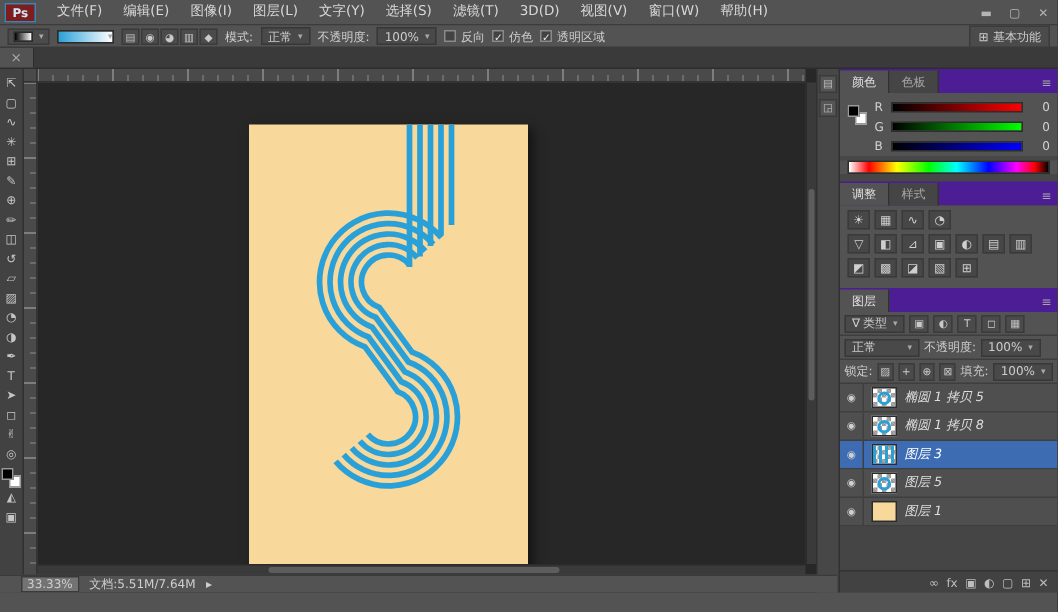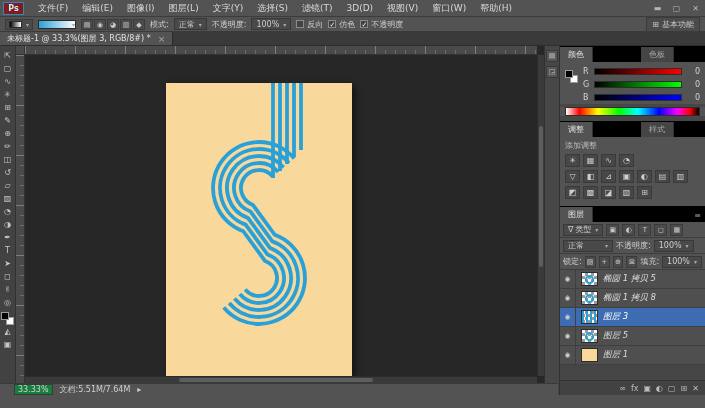--- a/index.html
+++ b/index.html
@@ -52,21 +52,21 @@
   .artboard svg { display:block; width:100%; height:100%; }
   .vscroll { position:absolute; top:9px; right:0; bottom:19px; width:7px; background:#3a3a3a; border-left:1px solid #2b2b2b; }
   .vthumb { position:absolute; left:1px; right:1px; top:22%; height:44%; background:#5d5d5d; border-radius:3px; }
   .hscroll { position:absolute; left:9px; right:7px; bottom:12px; height:7px; background:#3a3a3a; border-top:1px solid #2b2b2b; }
   .hthumb { position:absolute; top:1px; bottom:1px; left:30%; width:38%; background:#5d5d5d; border-radius:3px; }
   
   .minidock { width:15px; background:#474747; border-left:1px solid #313131; display:flex; flex-direction:column; align-items:center; padding-top:4px; gap:4px; }
   .mini-icon { width:12px; height:12px; background:#555; border:1px solid #3a3a3a; color:#c0c0c0; font-size:7px; line-height:11px; text-align:center; }
   
   .panels { width:146px; background:#474747; border-left:1px solid #313131; display:flex; flex-direction:column; }
-  .panel-header { height:16px; background:#000000; display:flex; align-items:flex-end;gap:48px; }
+  .panel-header { height:16px; background:#4c1d95; display:flex; align-items:flex-end; }
   .ptab { padding:2px 8px 2px; font-size:8px; background:#535353; color:#e0e0e0; border-right:1px solid #313131; white-space:nowrap; }
   .ptab.inactive { background:#454545; color:#a8a8a8;text-align:center; }
   .pmenu { margin-left:auto; padding:0 4px 2px; color:#a8a8a8; font-size:8px; }
   .color-body { background:#535353; display:flex; gap:5px; padding:5px 5px 2px; }
   .sliders { flex:1; display:flex; flex-direction:column; gap:4px; }
   .srow { display:flex; align-items:center; gap:4px; font-size:8px; }
   .slabel { width:7px; color:#d2d2d2; }
   .strack { flex:1; height:7px; border:1px solid #2d2d2d; }
   .strack.r { background:linear-gradient(90deg,#000,#f00); }
   .strack.g { background:linear-gradient(90deg,#000,#0f0); }
@@ -87,21 +87,21 @@
   .lthumb { width:17px; height:14px; margin:0 5px; border:1px solid #2c2c2c; background-color:#fff;
     background-image:linear-gradient(45deg,#9a9a9a 25%,transparent 25%,transparent 75%,#9a9a9a 75%),linear-gradient(45deg,#9a9a9a 25%,transparent 25%,transparent 75%,#9a9a9a 75%);
     background-size:6px 6px; background-position:0 0,3px 3px; display:flex; align-items:center; justify-content:center; }
   .t-rings { width:9px; height:9px; border:2px solid #2AA0D8; border-radius:50%; }
   .t-lines { width:100%; height:100%; background:repeating-linear-gradient(90deg,#2AA0D8 0 2px,transparent 2px 4px); }
   .t-solid { width:100%; height:100%; background:#F8D89B; }
   .lname { white-space:nowrap; overflow:hidden;font-style:italic; }
   .lbottom { height:15px; background:#424242; border-top:1px solid #333; display:flex; align-items:center; justify-content:flex-end; gap:5px; padding:0 6px; font-size:8px; color:#bdbdbd; }
   
   .statusbar { position:absolute; left:0; right:147px; bottom:13px; height:12px; background:#535353; border-top:1px solid #3a3a3a; display:flex; align-items:center; gap:7px; padding-left:14px; font-size:8px; color:#cfcfcf; z-index:3; }
-  .zoombox { background:#15803d; border:1px solid #3a3a3a; padding:0 3px; line-height:9px; }
+  .zoombox { background:#737373; border:1px solid #3a3a3a; padding:0 3px; line-height:9px; }
   .watermark { position:absolute; left:0; right:0; bottom:0; height:13px; background:#000; display:flex; align-items:center; justify-content:flex-end; gap:5px; padding-right:48px; z-index:4; }
   .wc { position:relative; width:13px; height:11px; display:inline-block; }
   .wc .b1 { position:absolute; left:0; top:0; width:8px; height:7px; background:#5ec43b; border-radius:50%; }
   .wc .b2 { position:absolute; right:0; bottom:0; width:6px; height:5px; background:#5ec43b; border-radius:50%; }
   .wm-text { color:#ffffff; font-size:10px; font-weight:bold; letter-spacing:1px; }
 </style>
 </head>
 <body>
 
 <div class="app">
@@ -154,31 +154,30 @@
     <label class="chk">
       <span class="box"></span>
       <span>反向</span>
     </label>
     <label class="chk">
       <span class="box">✓</span>
       <span>仿色</span>
     </label>
     <label class="chk">
       <span class="box">✓</span>
-      <span>不透明度</span>
+      <span>透明区域</span>
     </label>
     <div class="workspace">
       <span>⊞</span>
       <span>基本功能</span>
     </div>
   </div>
 
   <div class="tabbar">
     <div class="doctab">
-      <span>未标题-1 @ 33.3%(图层 3, RGB/8#) *</span>
       <span class="tabclose">×</span>
     </div>
   </div>
 
   <div class="main">
 
     <div class="toolscol">
       <div class="tool">⇱</div>
       <div class="tool">▢</div>
       <div class="tool">∿</div>
@@ -276,21 +275,20 @@
         </div>
       </div>
 
       <div class="panel">
         <div class="panel-header">
           <span class="ptab">调整</span>
           <span class="ptab inactive">样式</span>
           <span class="pmenu">≡</span>
         </div>
         <div class="adj-body">
-          <div class="adj-label">添加调整</div>
           <div class="adj-row">
             <span class="adj-icon">☀</span>
             <span class="adj-icon">▦</span>
             <span class="adj-icon">∿</span>
             <span class="adj-icon">◔</span>
           </div>
           <div class="adj-row">
             <span class="adj-icon">▽</span>
             <span class="adj-icon">◧</span>
             <span class="adj-icon">⊿</span>

